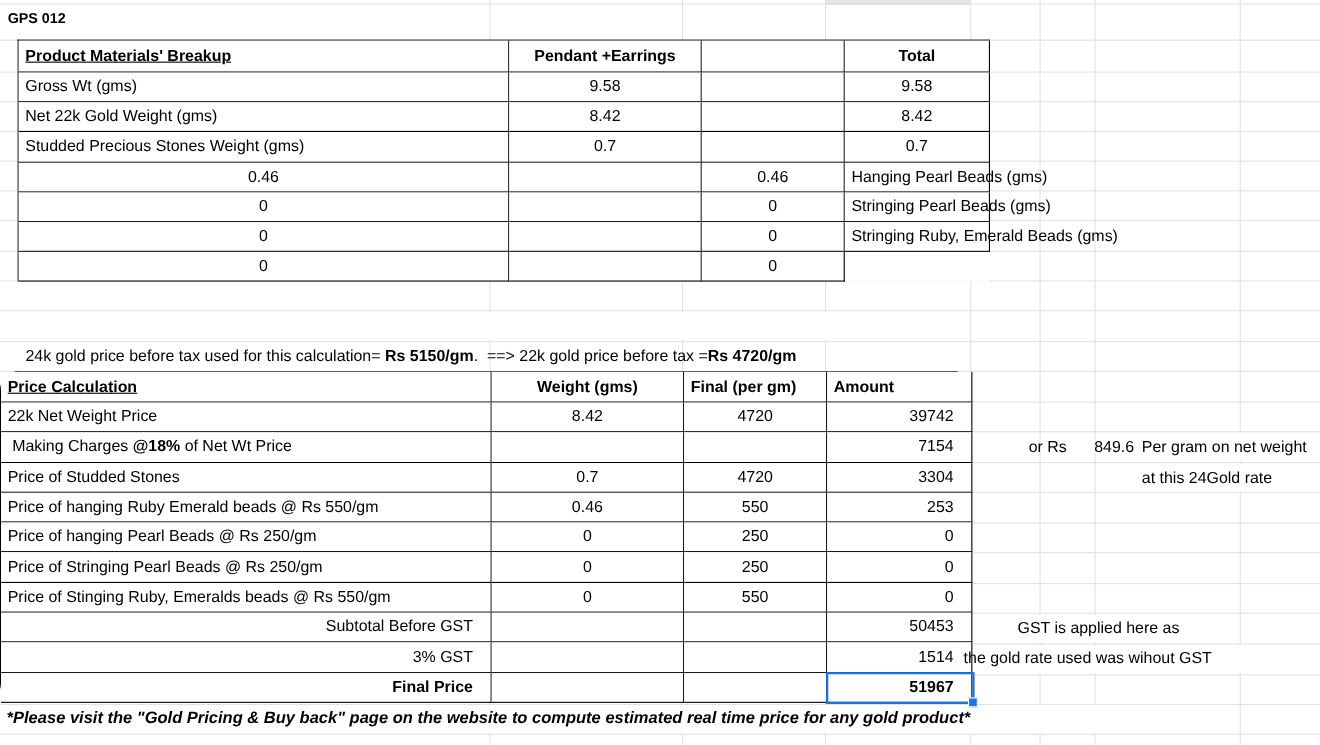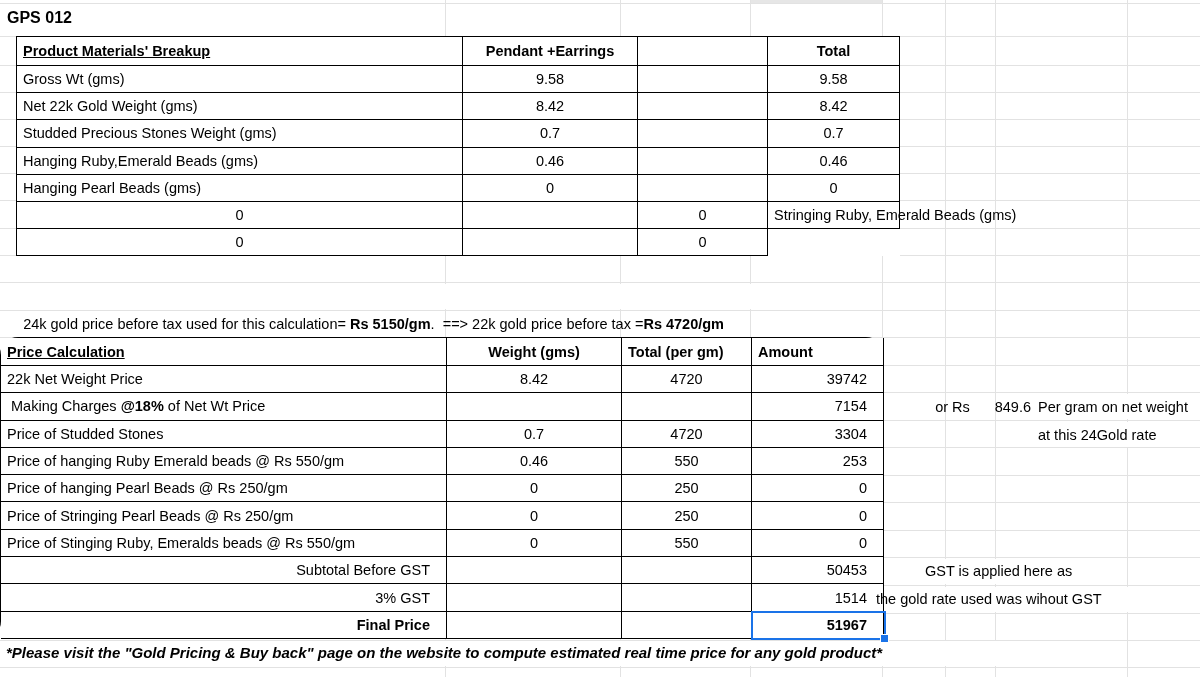--- a/index.html
+++ b/index.html
@@ -4,21 +4,21 @@
 <style>
   html,body{margin:0;padding:0;background:#fff;}
   .sheet{
     position:relative;width:1200px;height:677px;background:#fff;overflow:hidden;
     font-family:"Liberation Sans","DejaVu Sans",sans-serif;font-size:14.5px;color:#000;
   }
   .hline{position:absolute;left:0;width:1200px;height:1px;background:#e2e2e2;}
   .vline{position:absolute;top:0;height:677px;width:1px;background:#e2e2e2;}
   .mask{position:absolute;background:#ffffff;}
   .gray-cell{position:absolute;left:750px;top:0;width:132px;height:3px;background:#e6e6e6;border-bottom:1px solid #c9c9c9;}
-  .title{position:absolute;left:7px;top:9px;font-size:16px;font-weight:bold;white-space:pre;}
+  .title{position:absolute;left:7px;top:9px;font-size:13px;font-weight:bold;white-space:pre;}
   .tbl{position:absolute;display:grid;background:#fff;border-top:1.5px solid #000;border-left:1.5px solid #000;width:max-content;}
   .tbl>div{box-sizing:border-box;border-right:1.5px solid #000;border-bottom:1.5px solid #000;
            display:flex;align-items:center;white-space:nowrap;overflow:visible;background:#fff;}
   .t1{left:16px;top:36px;grid-template-columns:446px 175px 130px 132px;grid-auto-rows:27.2px;grid-template-rows:29px;}
   .t2{left:0;top:337px;grid-template-columns:446px 175px 130px 132px;grid-auto-rows:27.3px;grid-template-rows:28px;border-radius:18px;}
   .lbl{justify-content:flex-start;padding-left:6px;}
   .ctr{justify-content:center;}
   .rt{justify-content:flex-end;padding-right:16px;}
   .hdr{font-weight:bold;}
   .uline{text-decoration:underline;}
@@ -94,48 +94,48 @@
     <div class="lbl">Net 22k Gold Weight (gms)</div>
     <div class="ctr">8.42</div>
     <div></div>
     <div class="ctr">8.42</div>
 
     <div class="lbl">Studded Precious Stones Weight (gms)</div>
     <div class="ctr">0.7</div>
     <div></div>
     <div class="ctr">0.7</div>
 
-    <div class="lbl">Hanging Ruby,Emerald Beads (gms)</div>
     <div class="ctr">0.46</div>
     <div></div>
     <div class="ctr">0.46</div>
 
     <div class="lbl">Hanging Pearl Beads (gms)</div>
     <div class="ctr">0</div>
     <div></div>
     <div class="ctr">0</div>
 
+    <div class="lbl">Stringing Pearl Beads (gms)</div>
     <div class="ctr">0</div>
     <div></div>
     <div class="ctr">0</div>
 
     <div class="lbl">Stringing Ruby, Emerald Beads (gms)</div>
     <div class="ctr">0</div>
     <div></div>
     <div class="ctr">0</div>
   </div>
 
   <div class="note">
     <span class="ws">24k gold price before tax used for this calculation= </span><span class="b ws">Rs 5150/gm</span><span class="ws">.  ==&gt; 22k gold price before tax =</span><span class="b ws">Rs 4720/gm</span>
   </div>
 
   <div class="tbl t2">
     <div class="lbl hdr uline">Price Calculation</div>
     <div class="ctr hdr">Weight (gms)</div>
-    <div class="lbl hdr">Total (per gm)</div>
+    <div class="lbl hdr">Final (per gm)</div>
     <div class="lbl hdr">Amount</div>
 
     <div class="lbl">22k Net Weight Price</div>
     <div class="ctr">8.42</div>
     <div class="ctr">4720</div>
     <div class="rt">39742</div>
 
     <div class="lbl">
         <span class="ws"> Making Charges </span>
         <span class="b ws">@18%</span>

